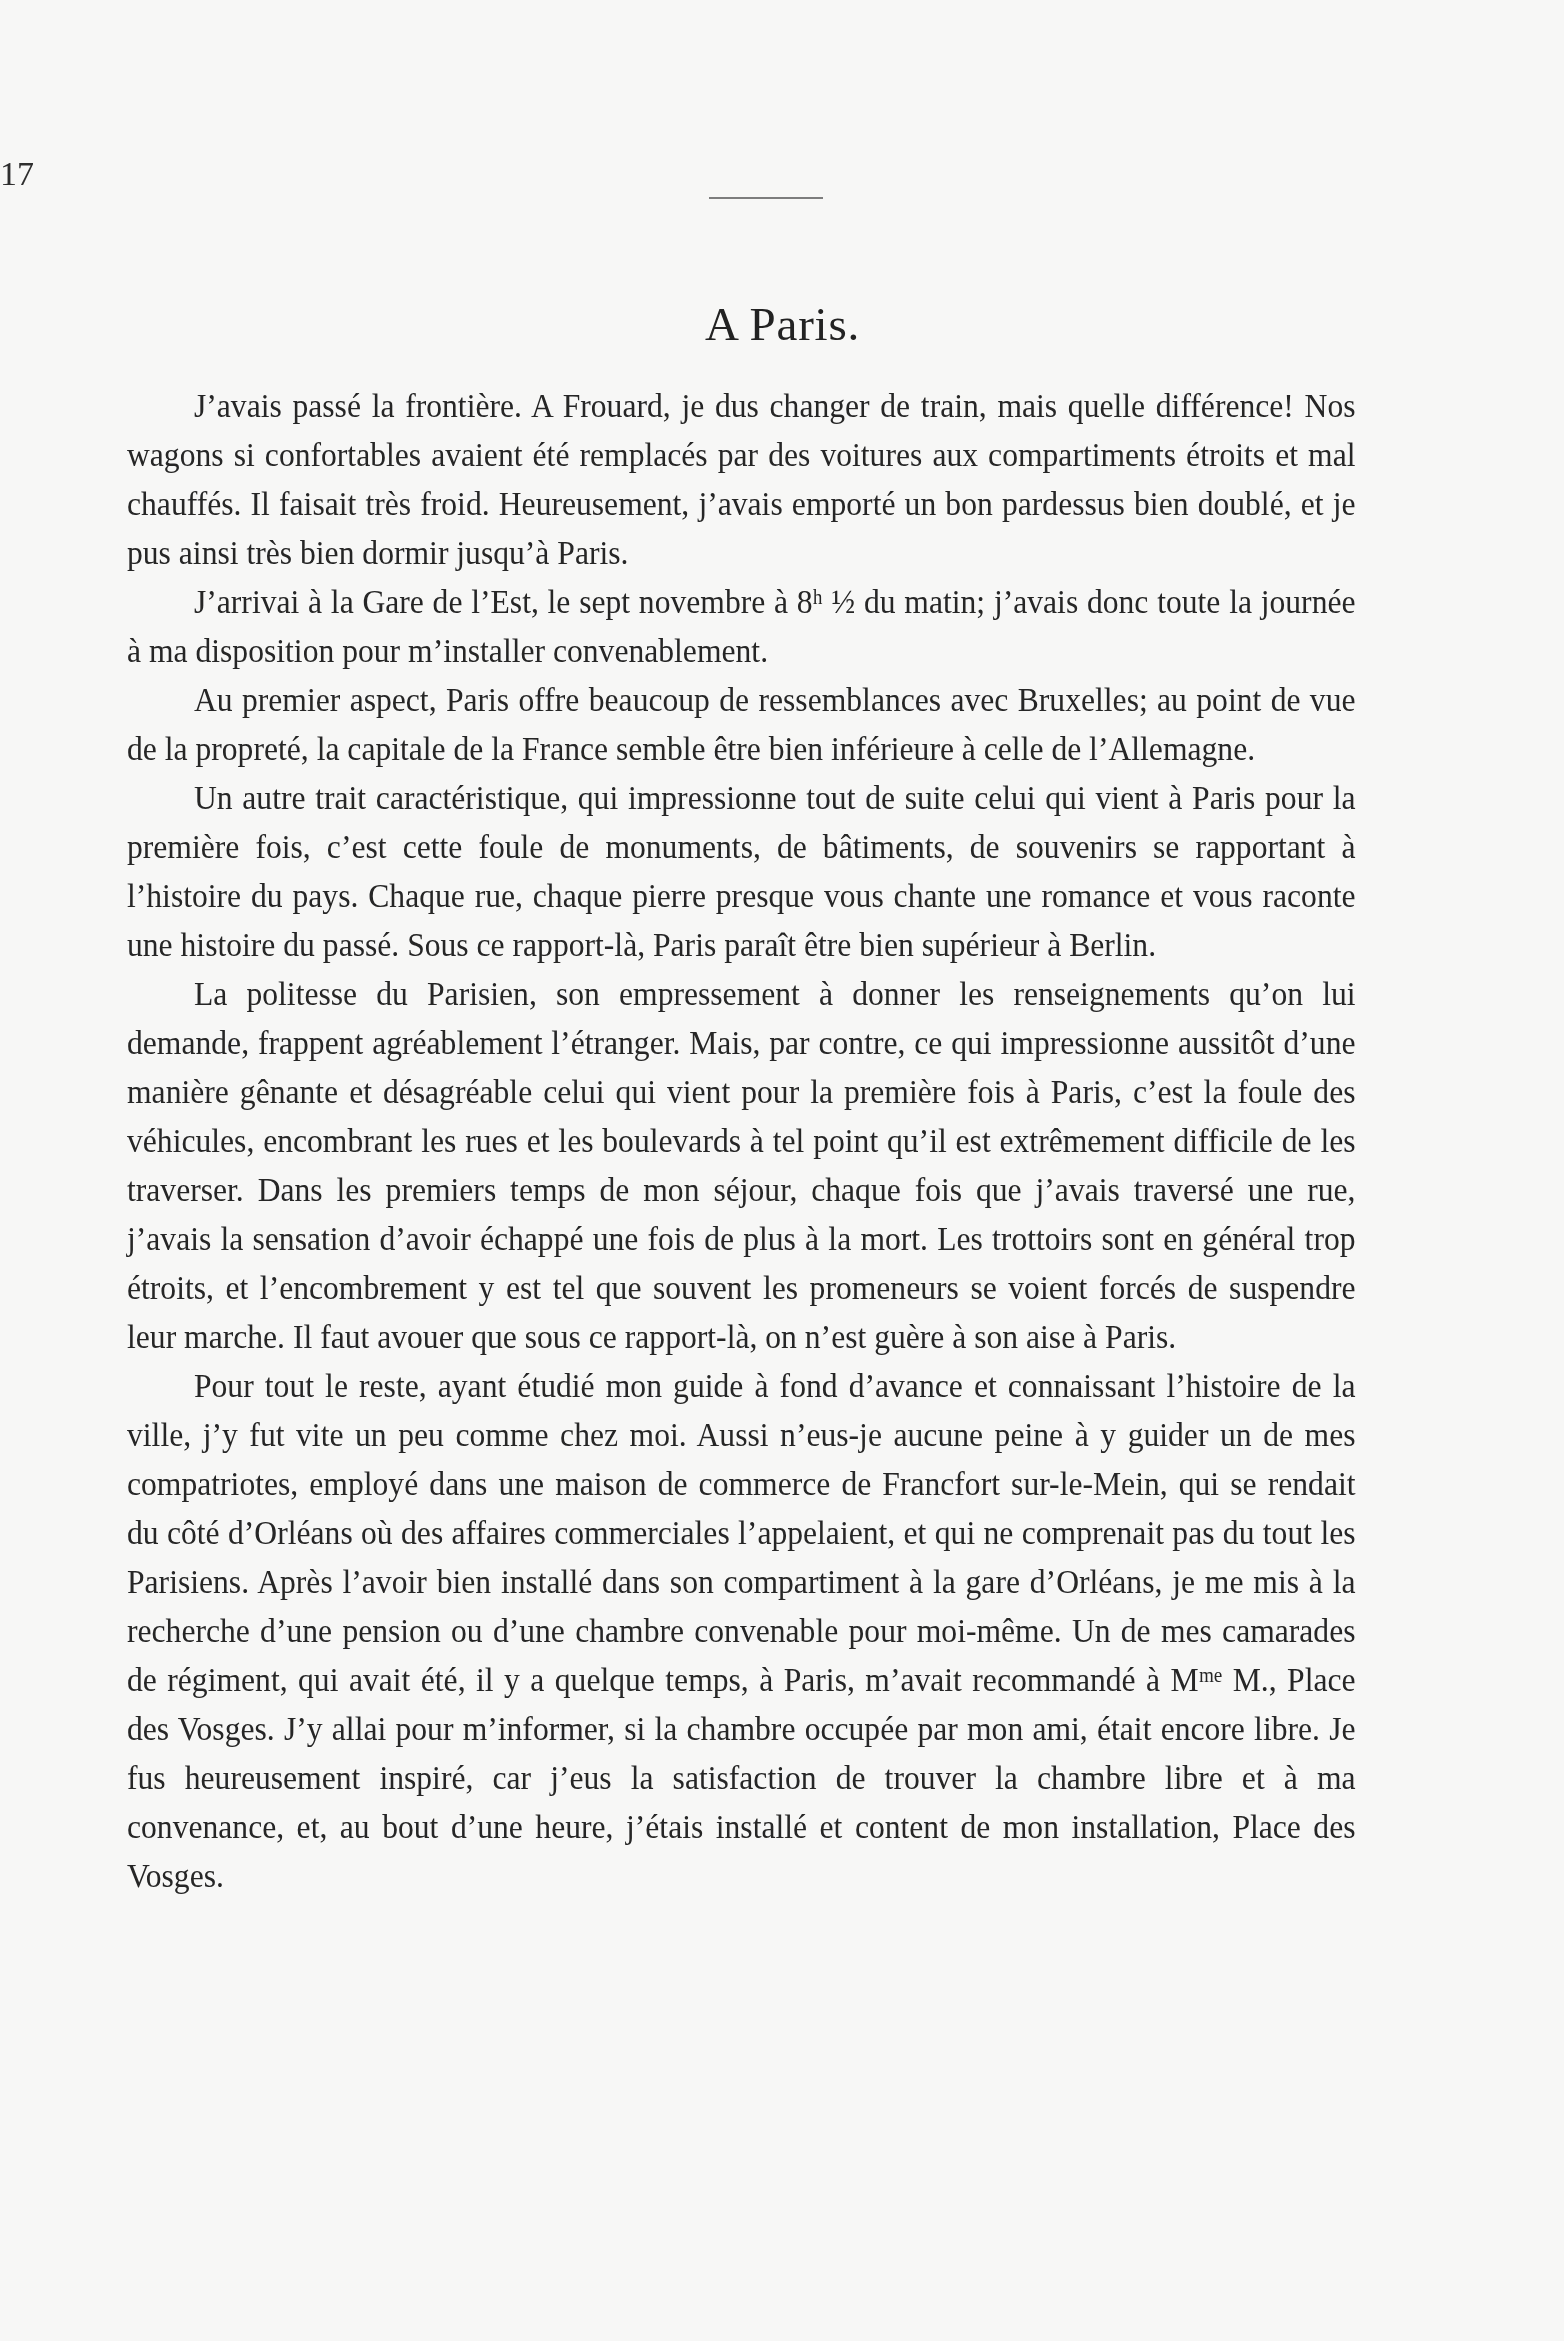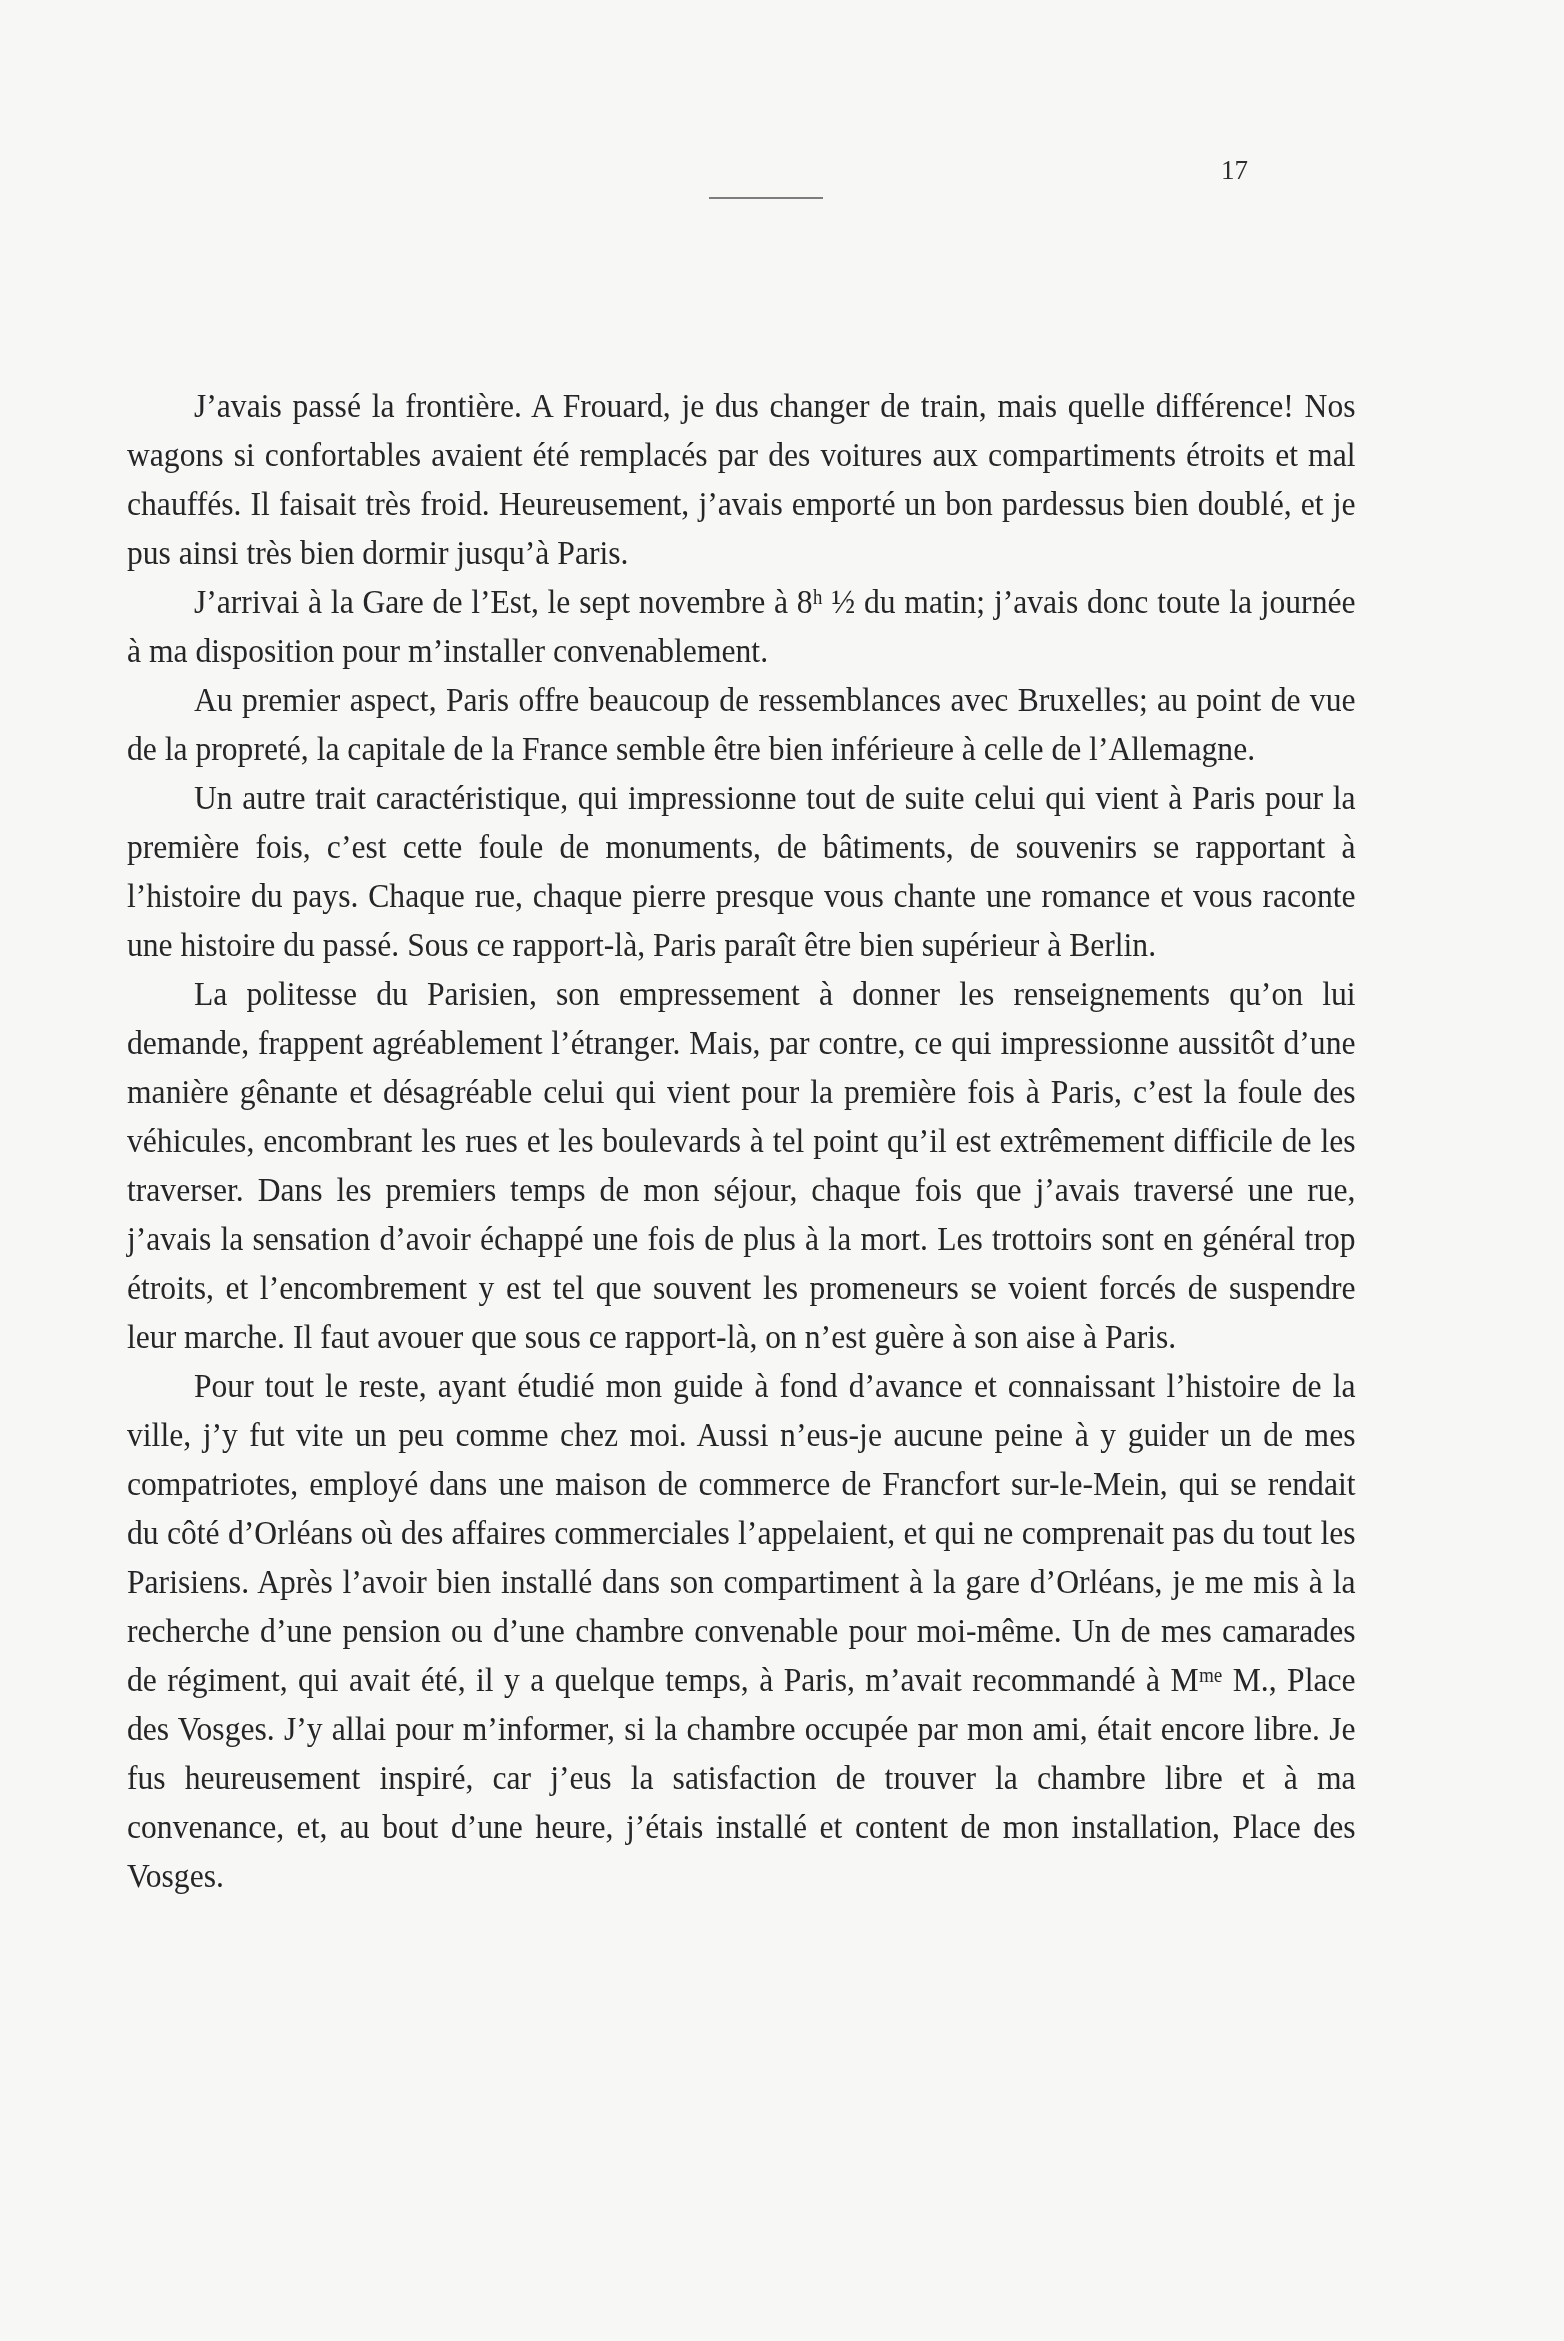--- a/index.html
+++ b/index.html
@@ -3,22 +3,22 @@
 <meta charset="utf-8">
 <style>
   html, body { margin: 0; padding: 0; background: #f6f6f5; }
   body { width: 1565px; height: 2342px; position: relative; overflow: hidden; }
   .page {
     position: absolute; left: 0; top: 0; width: 1565px; height: 2342px;
     background: #f7f7f6;
   }
   .page-number {
     position: absolute; left: 0; width: 1248px; top: 155px;
-    text-align: right;
-    font-family: "Liberation Serif", serif; font-size: 27px; color: #2e2e2e;
+    text-align: left;
+    font-family: "Liberation Serif", serif; font-size: 34px; color: #2e2e2e;
   }
   .rule {
     position: absolute; left: 709px; top: 197px; width: 114px; height: 1.6px;
     background: #7d7d7d;
   }
   .title {
     position: absolute; left: 0; width: 1565px; top: 297px;
     text-align: center;
     font-family: "Liberation Serif", serif; font-size: 47px; color: #222;
     letter-spacing: 0.8px;
@@ -32,20 +32,21 @@
   }
   .body-text p { margin: 0 0 0 0; text-indent: 72px; }
   .body-text p + p { margin-top: 0; }
 </style>
 </head>
 <body>
 
 <div class="page">
   <div class="page-number">17</div>
   <div class="rule"></div>
+  <div class="title">A Paris.</div>
 
   <div class="body-text">
     <p>J’avais passé la frontière. A Frouard, je dus changer de train, mais quelle différence! Nos wagons si confortables avaient été remplacés par des voitures aux compartiments étroits et mal chauffés. Il faisait très froid. Heureusement, j’avais emporté un bon pardessus bien doublé, et je pus ainsi très bien dormir jusqu’à Paris.</p>
     <p>J’arrivai à la Gare de l’Est, le sept novembre à 8ʰ ½ du matin; j’avais donc toute la journée à ma disposition pour m’installer convenablement.</p>
     <p>Au premier aspect, Paris offre beaucoup de ressemblances avec Bruxelles; au point de vue de la propreté, la capitale de la France semble être bien inférieure à celle de l’Allemagne.</p>
     <p>Un autre trait caractéristique, qui impressionne tout de suite celui qui vient à Paris pour la première fois, c’est cette foule de monuments, de bâtiments, de souvenirs se rapportant à l’histoire du pays. Chaque rue, chaque pierre presque vous chante une romance et vous raconte une histoire du passé. Sous ce rapport-là, Paris paraît être bien supérieur à Berlin.</p>
     <p>La politesse du Parisien, son empressement à donner les renseignements qu’on lui demande, frappent agréablement l’étranger. Mais, par contre, ce qui impressionne aussitôt d’une manière gênante et désagréable celui qui vient pour la première fois à Paris, c’est la foule des véhicules, encombrant les rues et les boulevards à tel point qu’il est extrêmement difficile de les traverser. Dans les premiers temps de mon séjour, chaque fois que j’avais traversé une rue, j’avais la sensation d’avoir échappé une fois de plus à la mort. Les trottoirs sont en général trop étroits, et l’encombrement y est tel que souvent les promeneurs se voient forcés de suspendre leur marche. Il faut avouer que sous ce rapport-là, on n’est guère à son aise à Paris.</p>
     <p>Pour tout le reste, ayant étudié mon guide à fond d’avance et connaissant l’histoire de la ville, j’y fut vite un peu comme chez moi. Aussi n’eus-je aucune peine à y guider un de mes compatriotes, employé dans une maison de commerce de Francfort sur-le-Mein, qui se rendait du côté d’Orléans où des affaires commerciales l’appelaient, et qui ne comprenait pas du tout les Parisiens. Après l’avoir bien installé dans son compartiment à la gare d’Orléans, je me mis à la recherche d’une pension ou d’une chambre convenable pour moi-même. Un de mes camarades de régiment, qui avait été, il y a quelque temps, à Paris, m’avait recommandé à Mᵐᵉ M., Place des Vosges. J’y allai pour m’informer, si la chambre occupée par mon ami, était encore libre. Je fus heureusement inspiré, car j’eus la satisfaction de trouver la chambre libre et à ma convenance, et, au bout d’une heure, j’étais installé et content de mon installation, Place des Vosges.</p>
   </div>
 </div>

